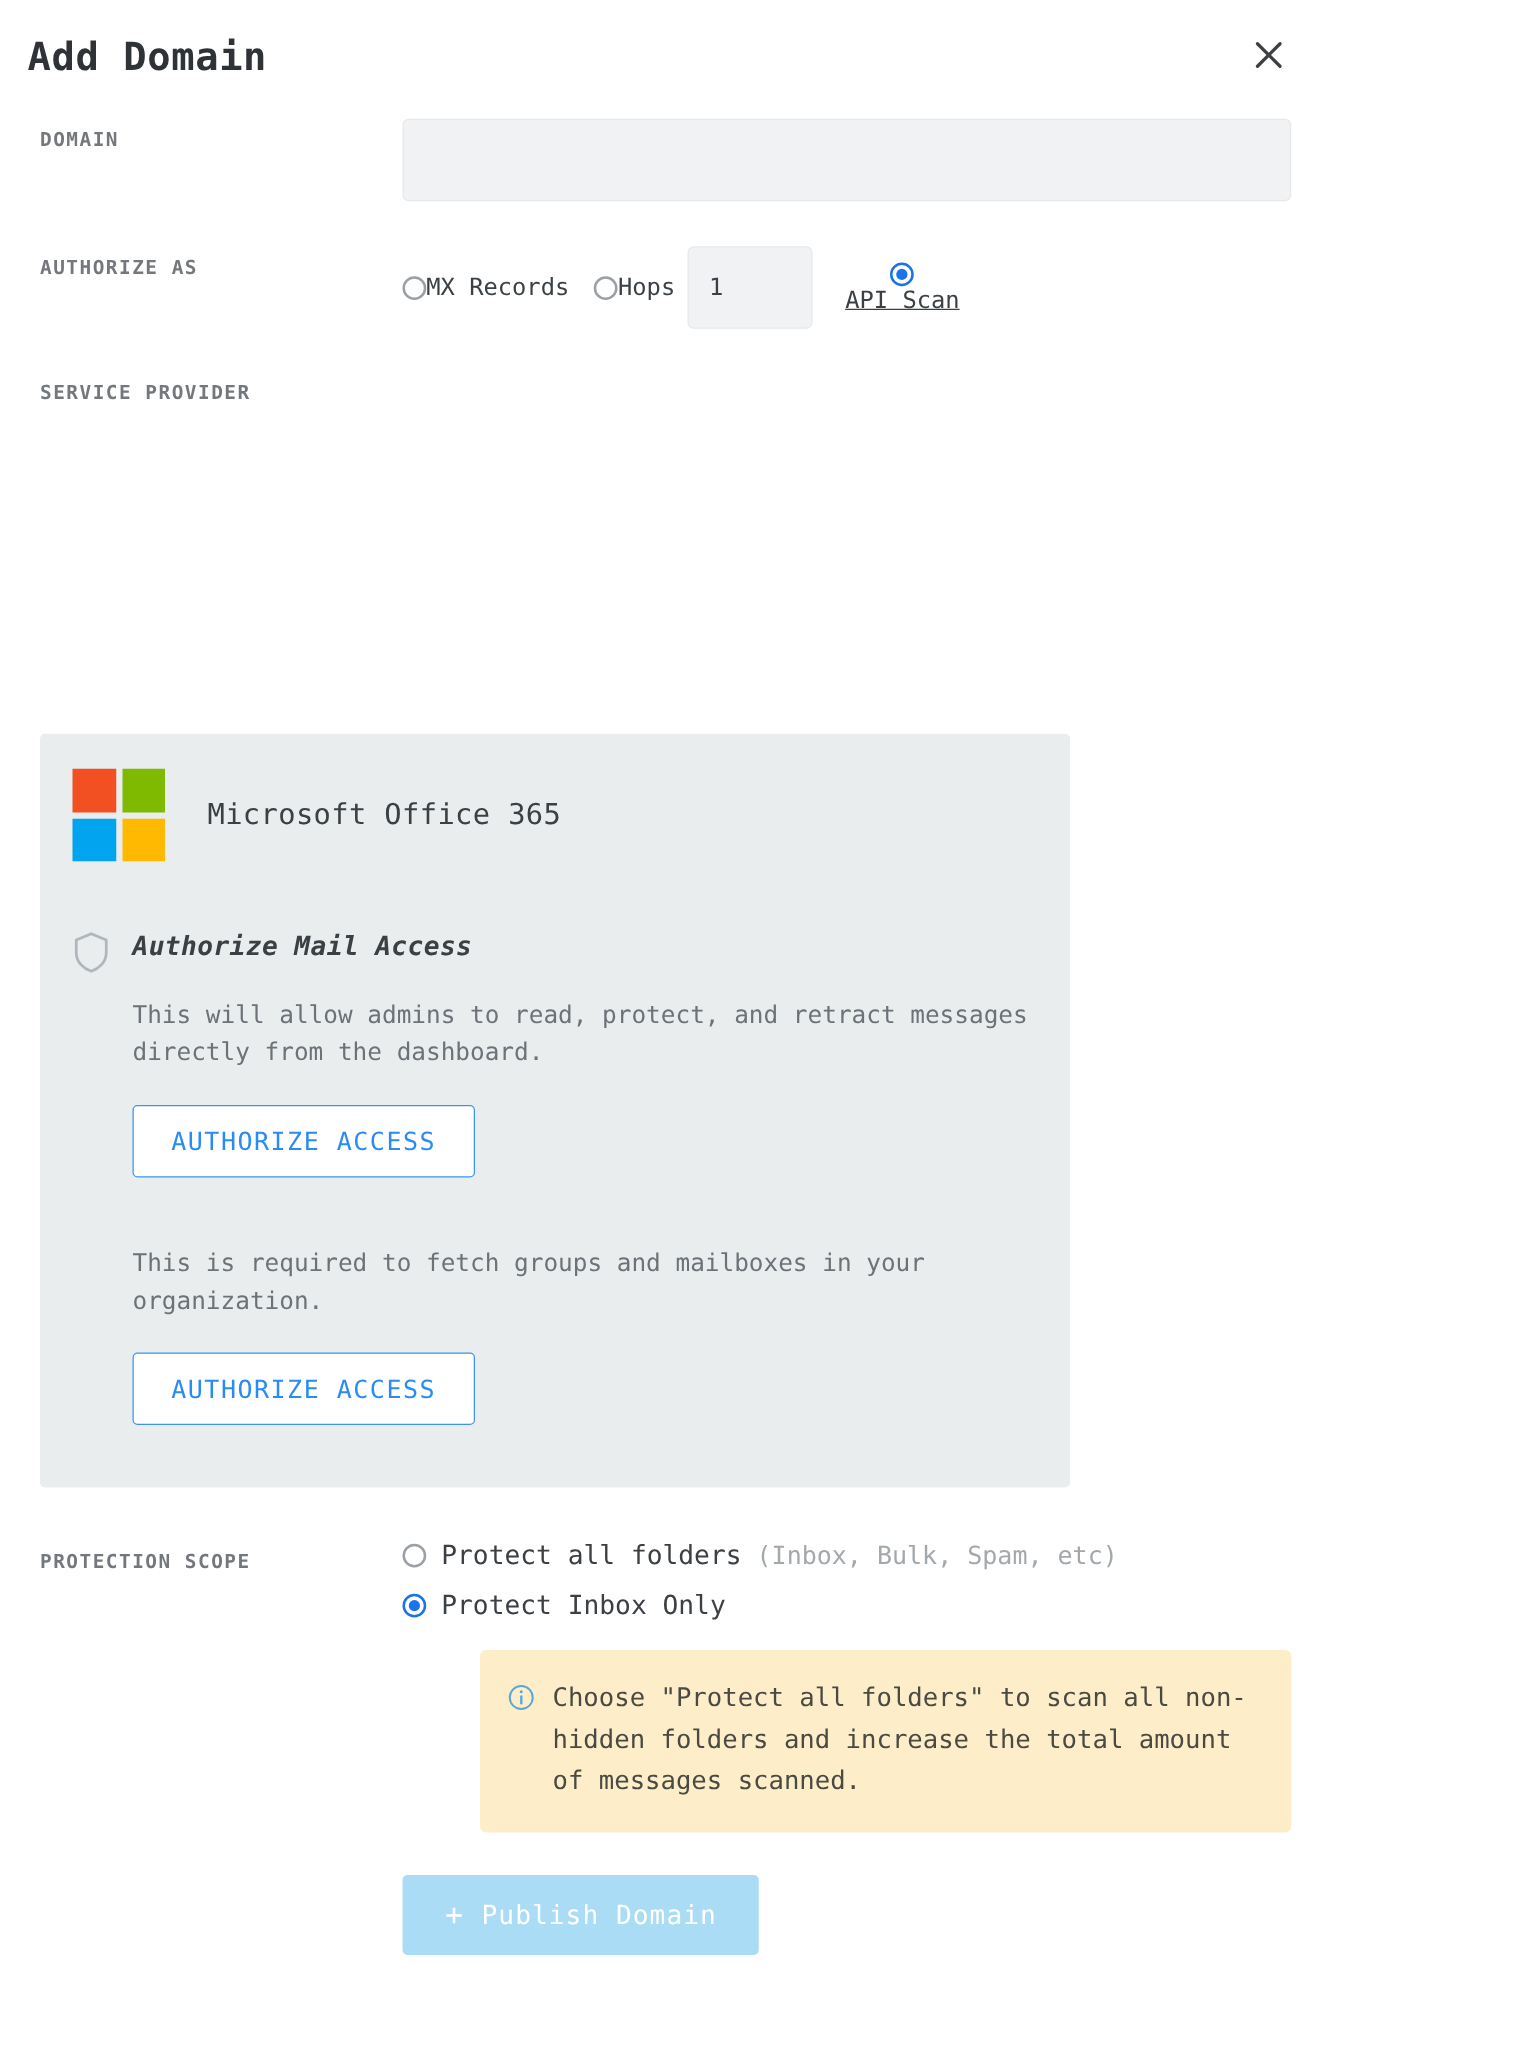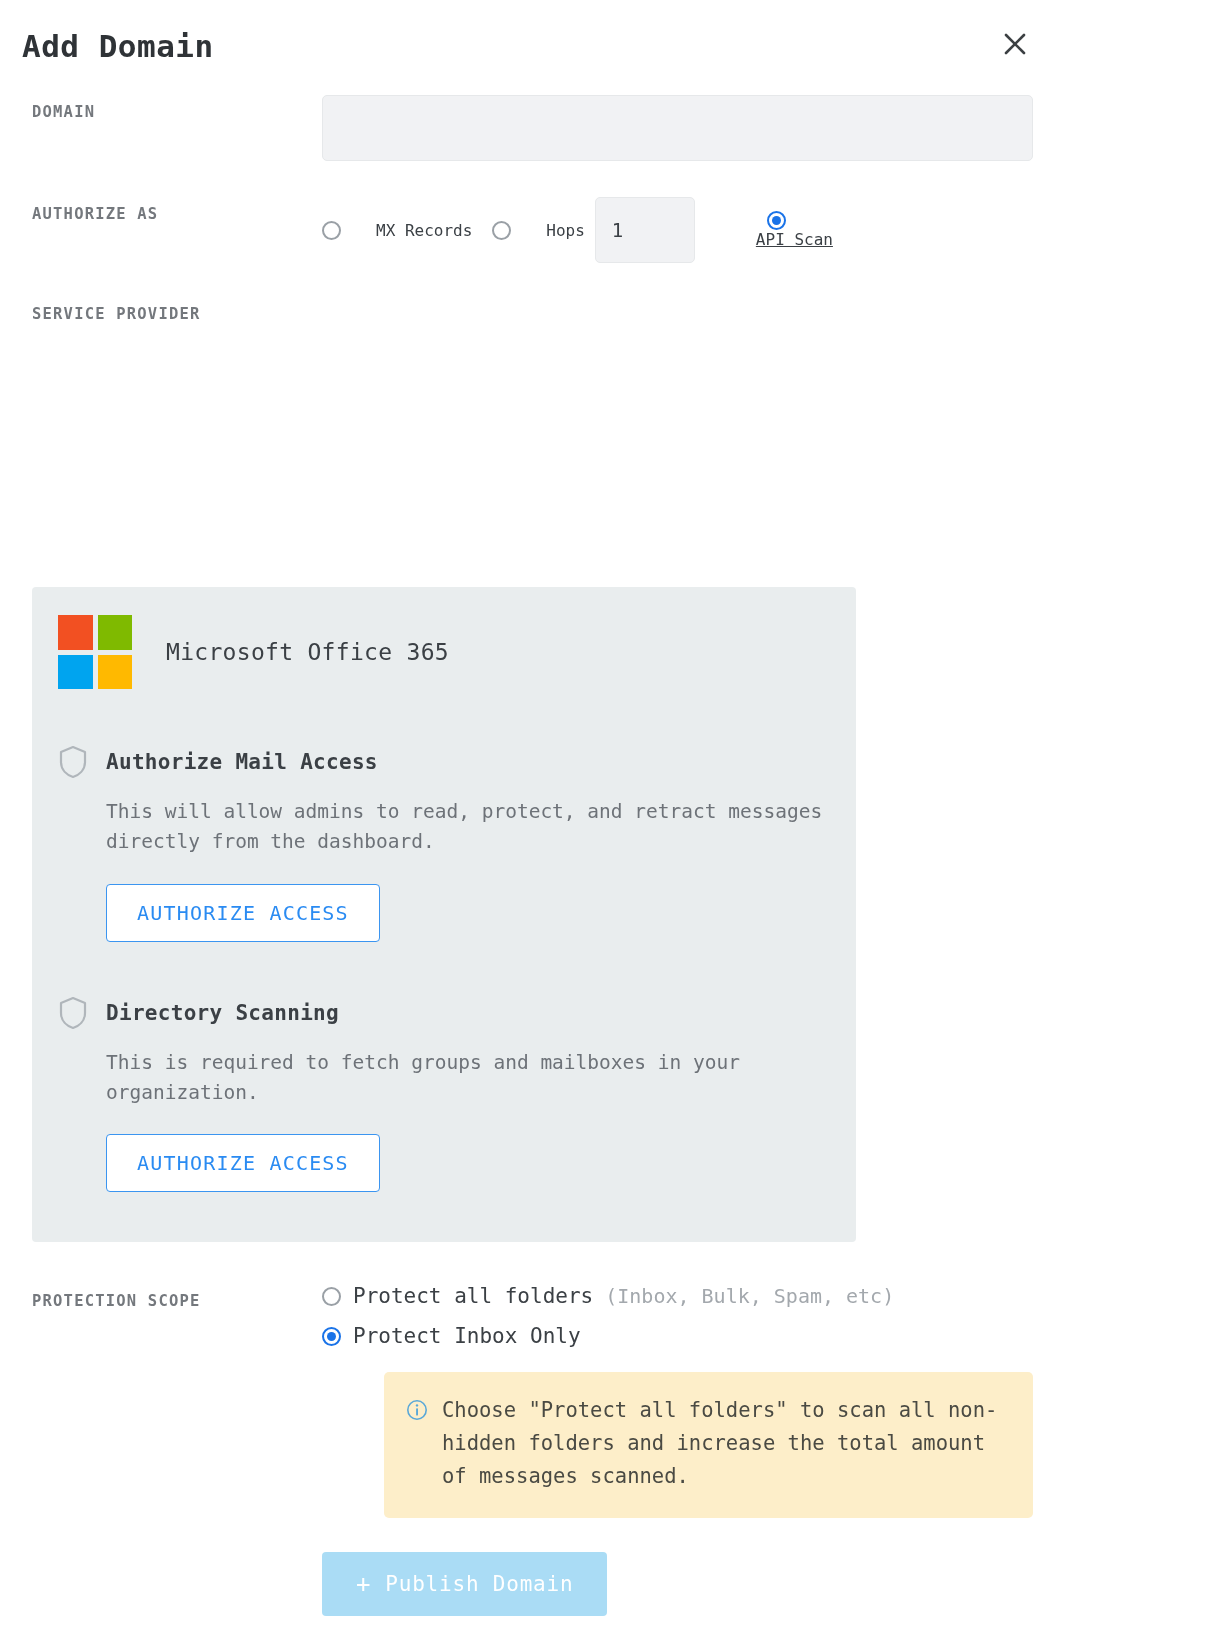--- a/index.html
+++ b/index.html
@@ -111,25 +111,24 @@
     content: "";
     position: absolute;
     width: 9px;
     height: 9px;
     border-radius: 50%;
     background: #1a73e8;
     top: 3px;
     left: 3px;
   }
   .radio-label {
-    font-size: 16px;
-    color: #3b4045;
-    margin-left: 12px;
+    font-size: 19px;
+    color: #3b4045;
+    margin-left: 0;
     white-space: nowrap;
-    padding-left: 23px;
   }
   .radio-label.link {
     text-decoration: underline;
     color: #3b4045;
   }
   .hops-input {
     width: 100px;
     height: 66px;
     background: #f1f2f4;
     border: 1px solid #e6e8ea;
@@ -171,22 +170,23 @@
   .ms-y { background: #ffb900; }
   .provider-name {
     font-size: 23px;
     color: #3b4045;
     letter-spacing: 0.3px;
   }
 
   .auth-block { margin-top: 38px; }
   .auth-head {
     display: flex;
-    align-items: center;
+    align-items: flex-start;
     gap: 18px;
+    font-style: italic;
   }
   .shield-icon { width: 30px; height: 34px; flex: 0 0 auto; }
   .auth-title {
     font-size: 21px;
     font-weight: bold;
     color: #3b4045;
     letter-spacing: 0.3px;
   }
   .auth-desc {
     margin: 18px 0 0 48px;
@@ -340,28 +340,20 @@
                   <path d="M15 2 L27 7 V17 C27 25 21 30 15 32 C9 30 3 25 3 17 V7 Z" fill="none" stroke="#b0b6bb" stroke-width="2.2" stroke-linejoin="round"></path>
                 </svg>
               </span>
               <span class="auth-title">Authorize Mail Access</span>
             </div>
             <div class="auth-desc">This will allow admins to read, protect, and retract messages directly from the dashboard.</div>
             <button class="auth-btn">AUTHORIZE ACCESS</button>
           </div>
 
           <div class="auth-block">
-            <div class="auth-head">
-              <span class="shield-icon">
-                <svg width="30" height="34" viewBox="0 0 30 34" aria-hidden="true">
-                  <path d="M15 2 L27 7 V17 C27 25 21 30 15 32 C9 30 3 25 3 17 V7 Z" fill="none" stroke="#b0b6bb" stroke-width="2.2" stroke-linejoin="round"></path>
-                </svg>
-              </span>
-              <span class="auth-title">Directory Scanning</span>
-            </div>
             <div class="auth-desc">This is required to fetch groups and mailboxes in your organization.</div>
             <button class="auth-btn">AUTHORIZE ACCESS</button>
           </div>
 
         </div>
       </div>
     </div>
 
     <div class="row row-scope">
       <div class="row-label">PROTECTION SCOPE</div>

